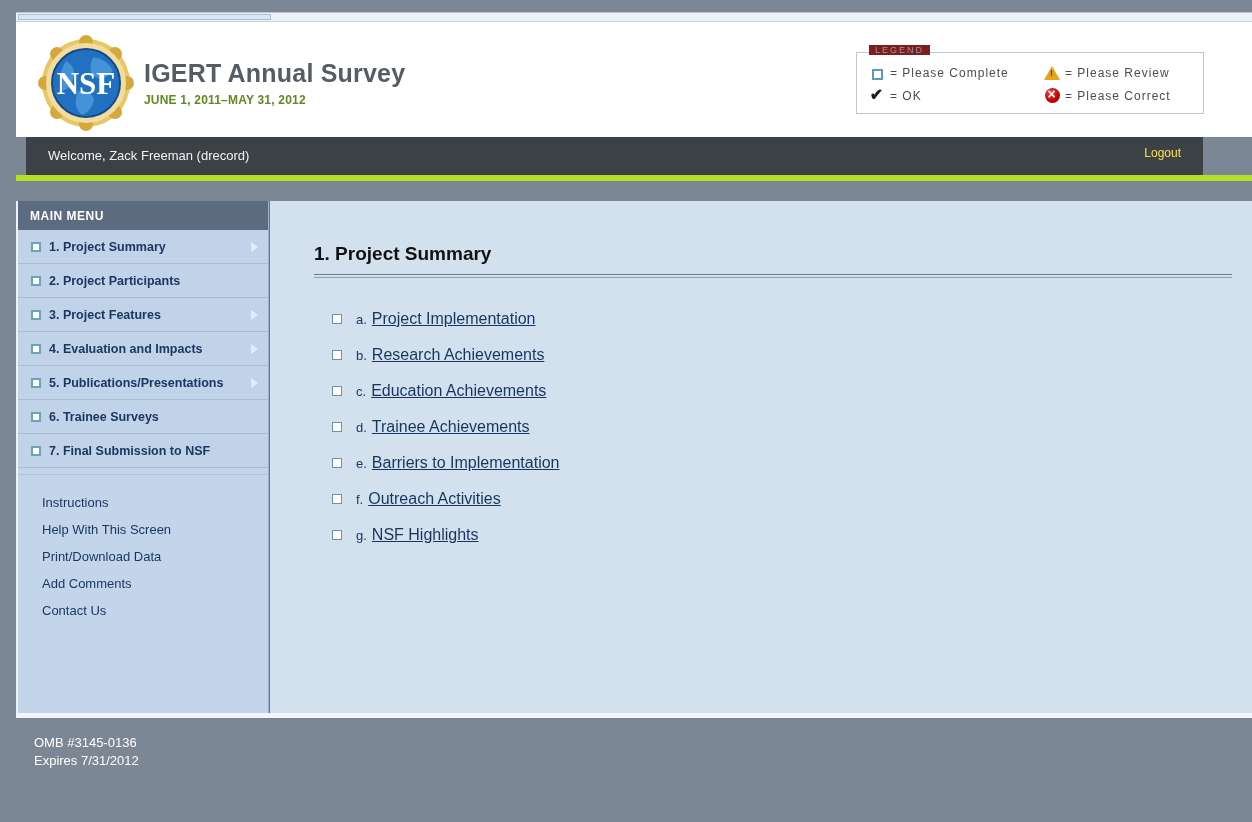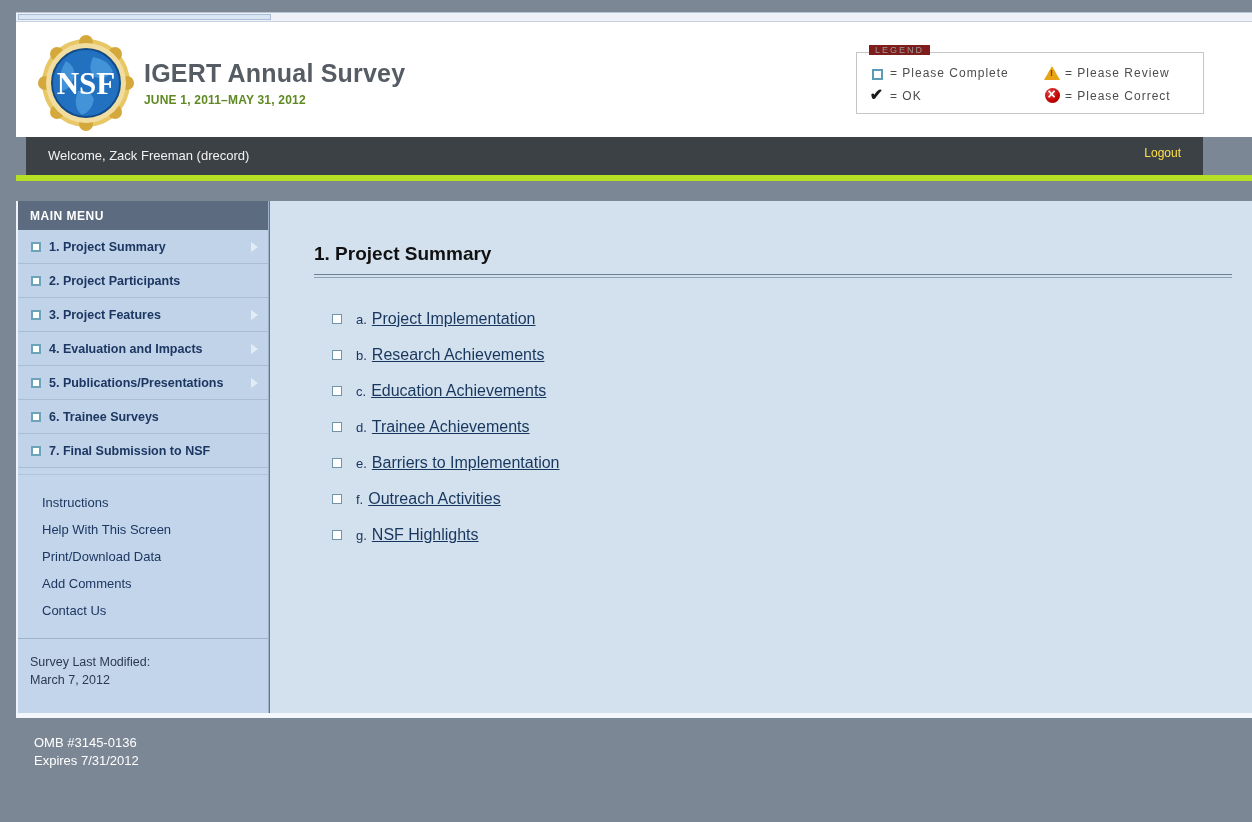--- a/index.html
+++ b/index.html
@@ -492,24 +492,20 @@
       </div>
 
       <div id="sidebar-links">
         <a class="side-link">Instructions</a>
         <a class="side-link">Help With This Screen</a>
         <a class="side-link">Print/Download Data</a>
         <a class="side-link">Add Comments</a>
         <a class="side-link">Contact Us</a>
       </div>
 
-      <div id="sidebar-footer">
-        <div>Survey Last Modified:</div>
-        <div>March 7, 2012</div>
-      </div>
     </div>
 
     <div id="content">
       <div id="page-title">1. Project Summary</div>
       <div id="title-rule"></div>
 
       <div id="section-list">
         <div class="section-row">
           <span class="section-check"></span>
           <span class="section-letter">a.</span>

